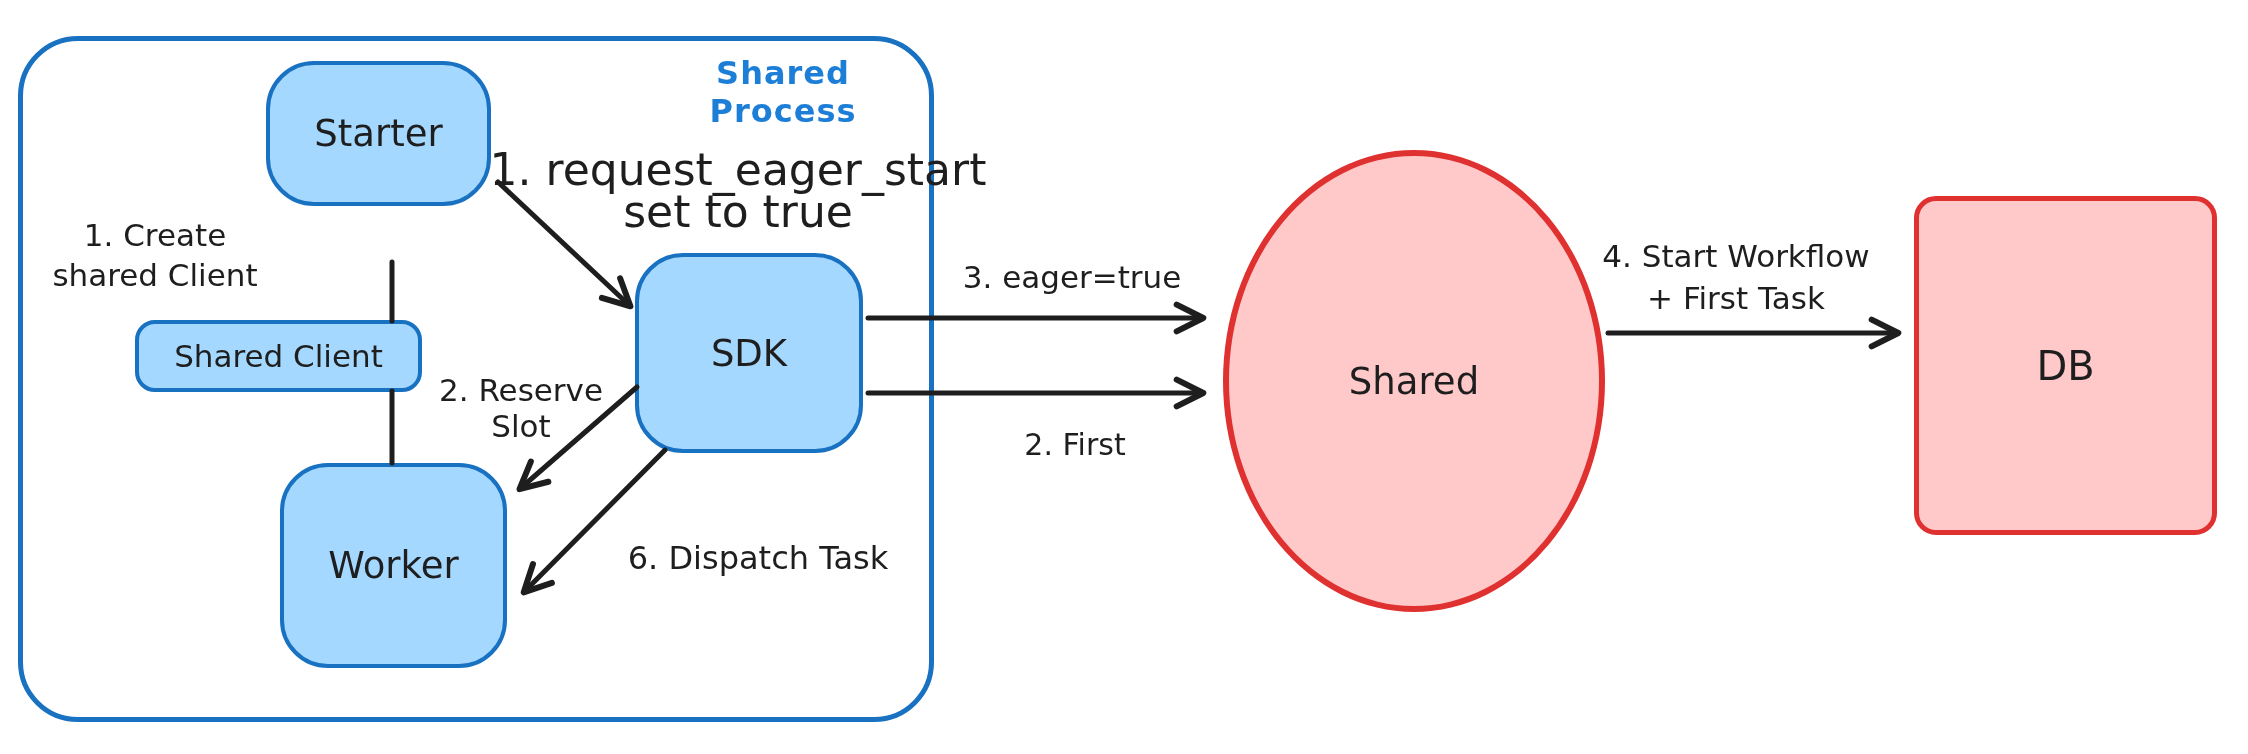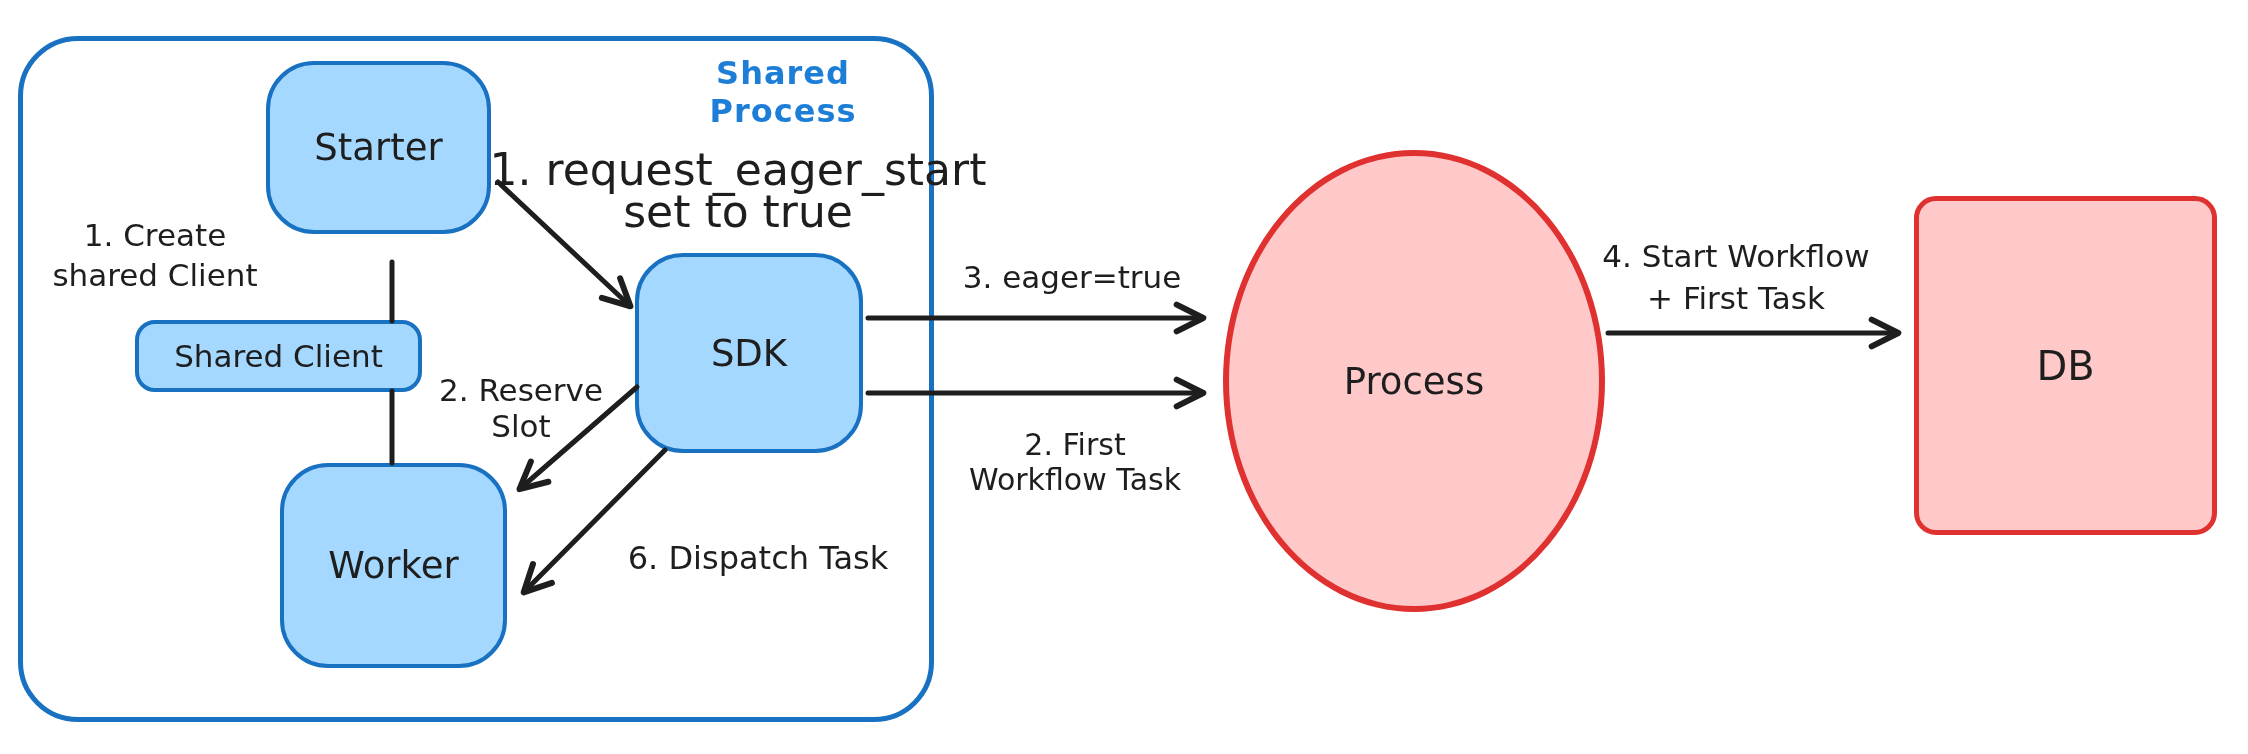--- a/index.html
+++ b/index.html
@@ -17,21 +17,21 @@
     left:18px;top:36px;width:916px;height:686px;
     border:5px solid #1971c2;border-radius:60px;background:transparent;
   }
   .frame-label{
     position:absolute;left:653px;top:54px;width:260px;
     color:#1c7ed6;font-size:32px;font-weight:600;text-align:center;
     letter-spacing:1px;
   }
   .blue-node{background:#a5d8ff;border:4px solid #1971c2;}
   .red-node{background:#ffc9c9;border:6px solid #e03131;}
-  .node-starter{left:266px;top:61px;width:225px;height:173px;border-radius:48px;}
+  .node-starter{left:266px;top:61px;width:225px;height:145px;border-radius:48px;}
   .node-shared-client{left:135px;top:320px;width:287px;height:72px;border-radius:20px;}
   .node-worker{left:280px;top:463px;width:227px;height:205px;border-radius:48px;}
   .node-sdk{left:635px;top:253px;width:228px;height:200px;border-radius:48px;}
   .node-server{left:1223px;top:150px;width:382px;height:462px;border-radius:50%;}
   .node-db{left:1914px;top:196px;width:303px;height:339px;border-radius:22px;border-width:5px;}
   .node-label{font-size:37px;font-weight:500;color:#1e1e1e;}
   .node-shared-client .node-label{font-size:31px;}
   .node-db .node-label{font-size:40px;}
   
   .note{
@@ -68,21 +68,21 @@
 
   <div class="shape blue-node node-worker">
     <span class="node-label">Worker</span>
   </div>
 
   <div class="shape blue-node node-sdk">
     <span class="node-label">SDK</span>
   </div>
 
   <div class="shape red-node node-server">
-    <span class="node-label">Process</span>
+    <span class="node-label">Shared</span>
   </div>
 
   <div class="shape red-node node-db">
     <span class="node-label">DB</span>
   </div>
 
   <div class="note note-create">
     <span>1. Create</span>
     <span>shared Client</span>
   </div>
@@ -100,21 +100,20 @@
   <div class="note note-dispatch">
     <span>6. Dispatch Task</span>
   </div>
 
   <div class="note note-eager">
     <span>3. eager=true</span>
   </div>
 
   <div class="note note-first-wft">
     <span>2. First</span>
-    <span>Workflow Task</span>
   </div>
 
   <div class="note note-start-wf">
     <span>4. Start Workflow</span>
     <span>+ First Task</span>
   </div>
 
   <svg class="edges" width="2248" height="754" viewBox="0 0 2248 754">
     <defs>
       <marker id="arrowhead" viewBox="0 0 12 12" refX="9" refY="6" markerWidth="8" markerHeight="8" orient="auto-start-reverse" markerUnits="strokeWidth">

